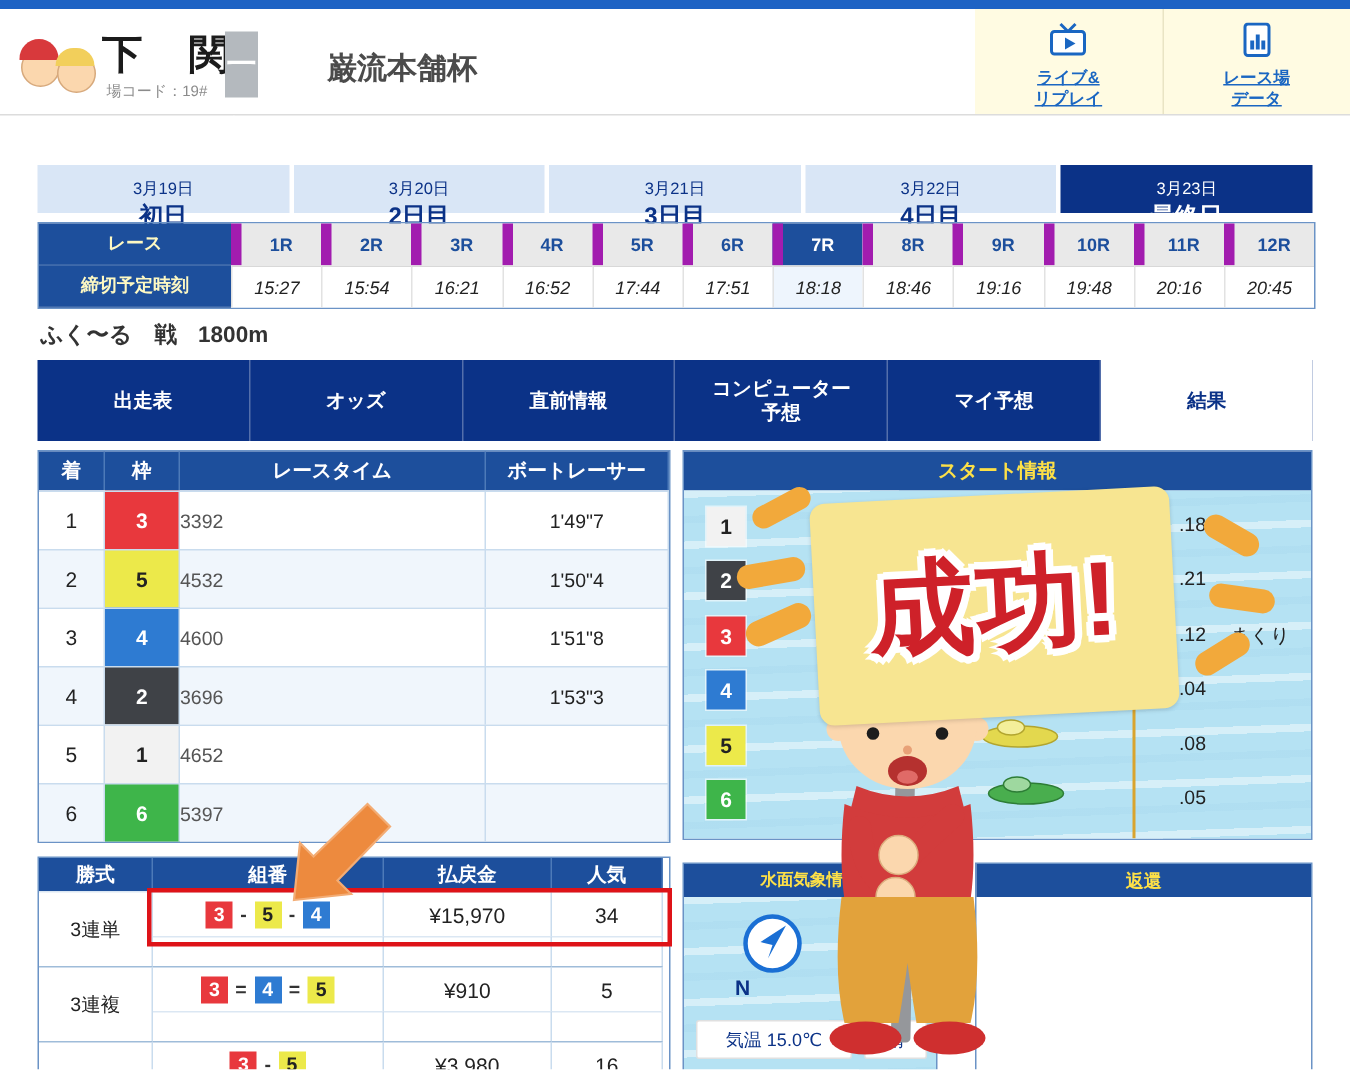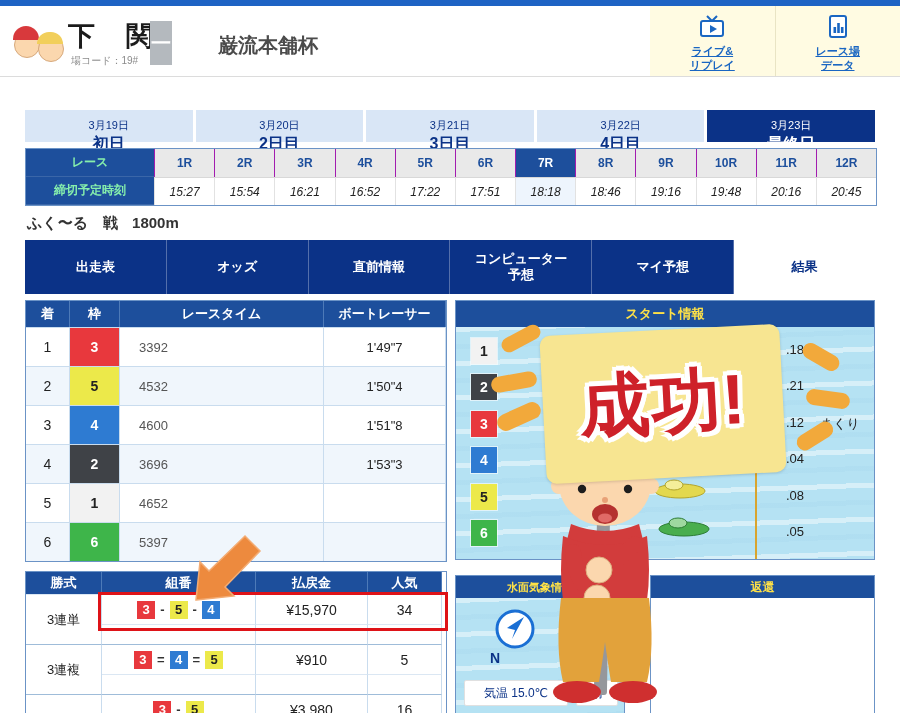--- a/index.html
+++ b/index.html
@@ -25,43 +25,43 @@
   .hdr-link .lbl{display:block;margin-top:2px;font-size:11px;line-height:1.25;color:#1a66c2;text-decoration:underline;white-space:pre-line;font-weight:bold;}
   
   .date-tabs{position:absolute;left:25px;top:90px;width:850px;height:52px;display:flex;gap:3px;}
   .date-tab{flex:1;background:#d9e6f6;color:#0b3287;text-align:center;cursor:pointer;margin-top:20px;}
   .date-tab .dt{display:block;font-size:11px;margin-top:8px;}
   .date-tab .dy{display:block;font-size:16px;font-weight:bold;margin-top:1px;}
   .date-tab.active{background:#0b3287;color:#fff;}
   
   .race-sel{position:absolute;left:25px;top:148px;width:850px;border:1px solid #6b93c6;
             display:grid;grid-template-columns:128px repeat(12,1fr);grid-auto-rows:28px;}
-  .race-sel .rlab{background:#1d4f9c;color:#86efac;font-size:12px;font-weight:bold;display:flex;align-items:center;justify-content:center;border-bottom:1px solid #3a66a8;}
-  .race-cell{background:#e9e9e9;color:#1d4f9c;font-size:12px;font-weight:bold;display:flex;align-items:center;justify-content:center;border-left:1px solid #a21caf;cursor:pointer;}
+  .race-sel .rlab{background:#1d4f9c;color:#fef9c3;font-size:12px;font-weight:bold;display:flex;align-items:center;justify-content:center;border-bottom:1px solid #3a66a8;}
+  .race-cell{background:#e9e9e9;color:#1d4f9c;font-size:12px;font-weight:bold;display:flex;align-items:center;justify-content:center;border-left:7px solid #a21caf;cursor:pointer;}
   .race-cell.sel{background:#1d4f9c;color:#fff;}
   .time-cell{background:#fff;color:#222;font-size:12px;display:flex;align-items:center;justify-content:center;border-left:1px solid #e2e2e2;border-top:1px solid #d8d8d8;font-style:italic;}
   .time-cell.sel{background:#eef5fd;}
   
   .race-info{position:absolute;left:27px;top:214px;font-size:15px;font-weight:bold;color:#333;}
   .race-info span{margin-right:14px;}
   
   .nav-tabs{position:absolute;left:25px;top:240px;width:850px;height:54px;background:#0b3287;display:flex;}
   .nav-tab{flex:1;color:#fff;font-size:13px;font-weight:bold;display:flex;align-items:center;justify-content:center;
            text-align:center;white-space:pre-line;line-height:1.2;cursor:pointer;border-right:1px solid rgba(255,255,255,.3);}
   .nav-tab:last-child{border-right:none;}
   .nav-tab.active{background:#fff;color:#0b3287;border-right:none;}
   
   .res-table{position:absolute;left:25px;top:300px;width:420px;border:1px solid #6b93c6;
              display:grid;grid-template-columns:44px 50px 204px 122px;grid-template-rows:26px repeat(6,39px);}
   .res-h{background:#1d4f9c;color:#fff;font-size:13px;font-weight:bold;display:flex;align-items:center;justify-content:center;border-right:1px solid #4d7ab8;}
   .res-c{display:flex;align-items:center;justify-content:center;font-size:14px;color:#222;
          border-right:1px solid #c9dcee;border-top:1px solid #c9dcee;background:#fff;}
   .res-c.alt{background:#f0f6fc;}
   .res-c.lane{font-weight:bold;}
-  .res-c.racer{justify-content:flex-start;padding-left:19px;}
+  .res-c.racer{justify-content:flex-start;padding-left:0;}
   .res-c .regno{font-size:13px;color:#555;width:44px;}
   .res-c .nm{display:flex;justify-content:space-between;width:118px;font-weight:bold;font-size:15px;color:#111;cursor:pointer;}
   .res-c.rtime{font-size:13px;}
   
   .start-panel{position:absolute;left:455px;top:300px;width:420px;height:260px;border:1px solid #6b93c6;box-sizing:border-box;}
   .panel-head{height:26px;background:#1d4f9c;color:#fde047;font-size:13px;font-weight:bold;text-align:center;line-height:26px;}
   .water{position:relative;width:100%;height:232px;overflow:hidden;
          background:#b5e2f3;
          background-image:repeating-linear-gradient(178deg,rgba(255,255,255,.45) 0 5px,rgba(255,255,255,0) 5px 17px,rgba(173,220,240,.6) 17px 22px,rgba(255,255,255,0) 22px 34px);}
   .start-row{position:absolute;left:0;width:100%;height:30px;}
@@ -179,21 +179,21 @@
       <div class="race-cell">8R</div>
       <div class="race-cell">9R</div>
       <div class="race-cell">10R</div>
       <div class="race-cell">11R</div>
       <div class="race-cell">12R</div>
       <div class="rlab">締切予定時刻</div>
       <div class="time-cell">15:27</div>
       <div class="time-cell">15:54</div>
       <div class="time-cell">16:21</div>
       <div class="time-cell">16:52</div>
-      <div class="time-cell">17:22</div>
+      <div class="time-cell">17:44</div>
       <div class="time-cell">17:51</div>
       <div class="time-cell sel">18:18</div>
       <div class="time-cell">18:46</div>
       <div class="time-cell">19:16</div>
       <div class="time-cell">19:48</div>
       <div class="time-cell">20:16</div>
       <div class="time-cell">20:45</div>
     </div>
 
   <div class="race-info">

